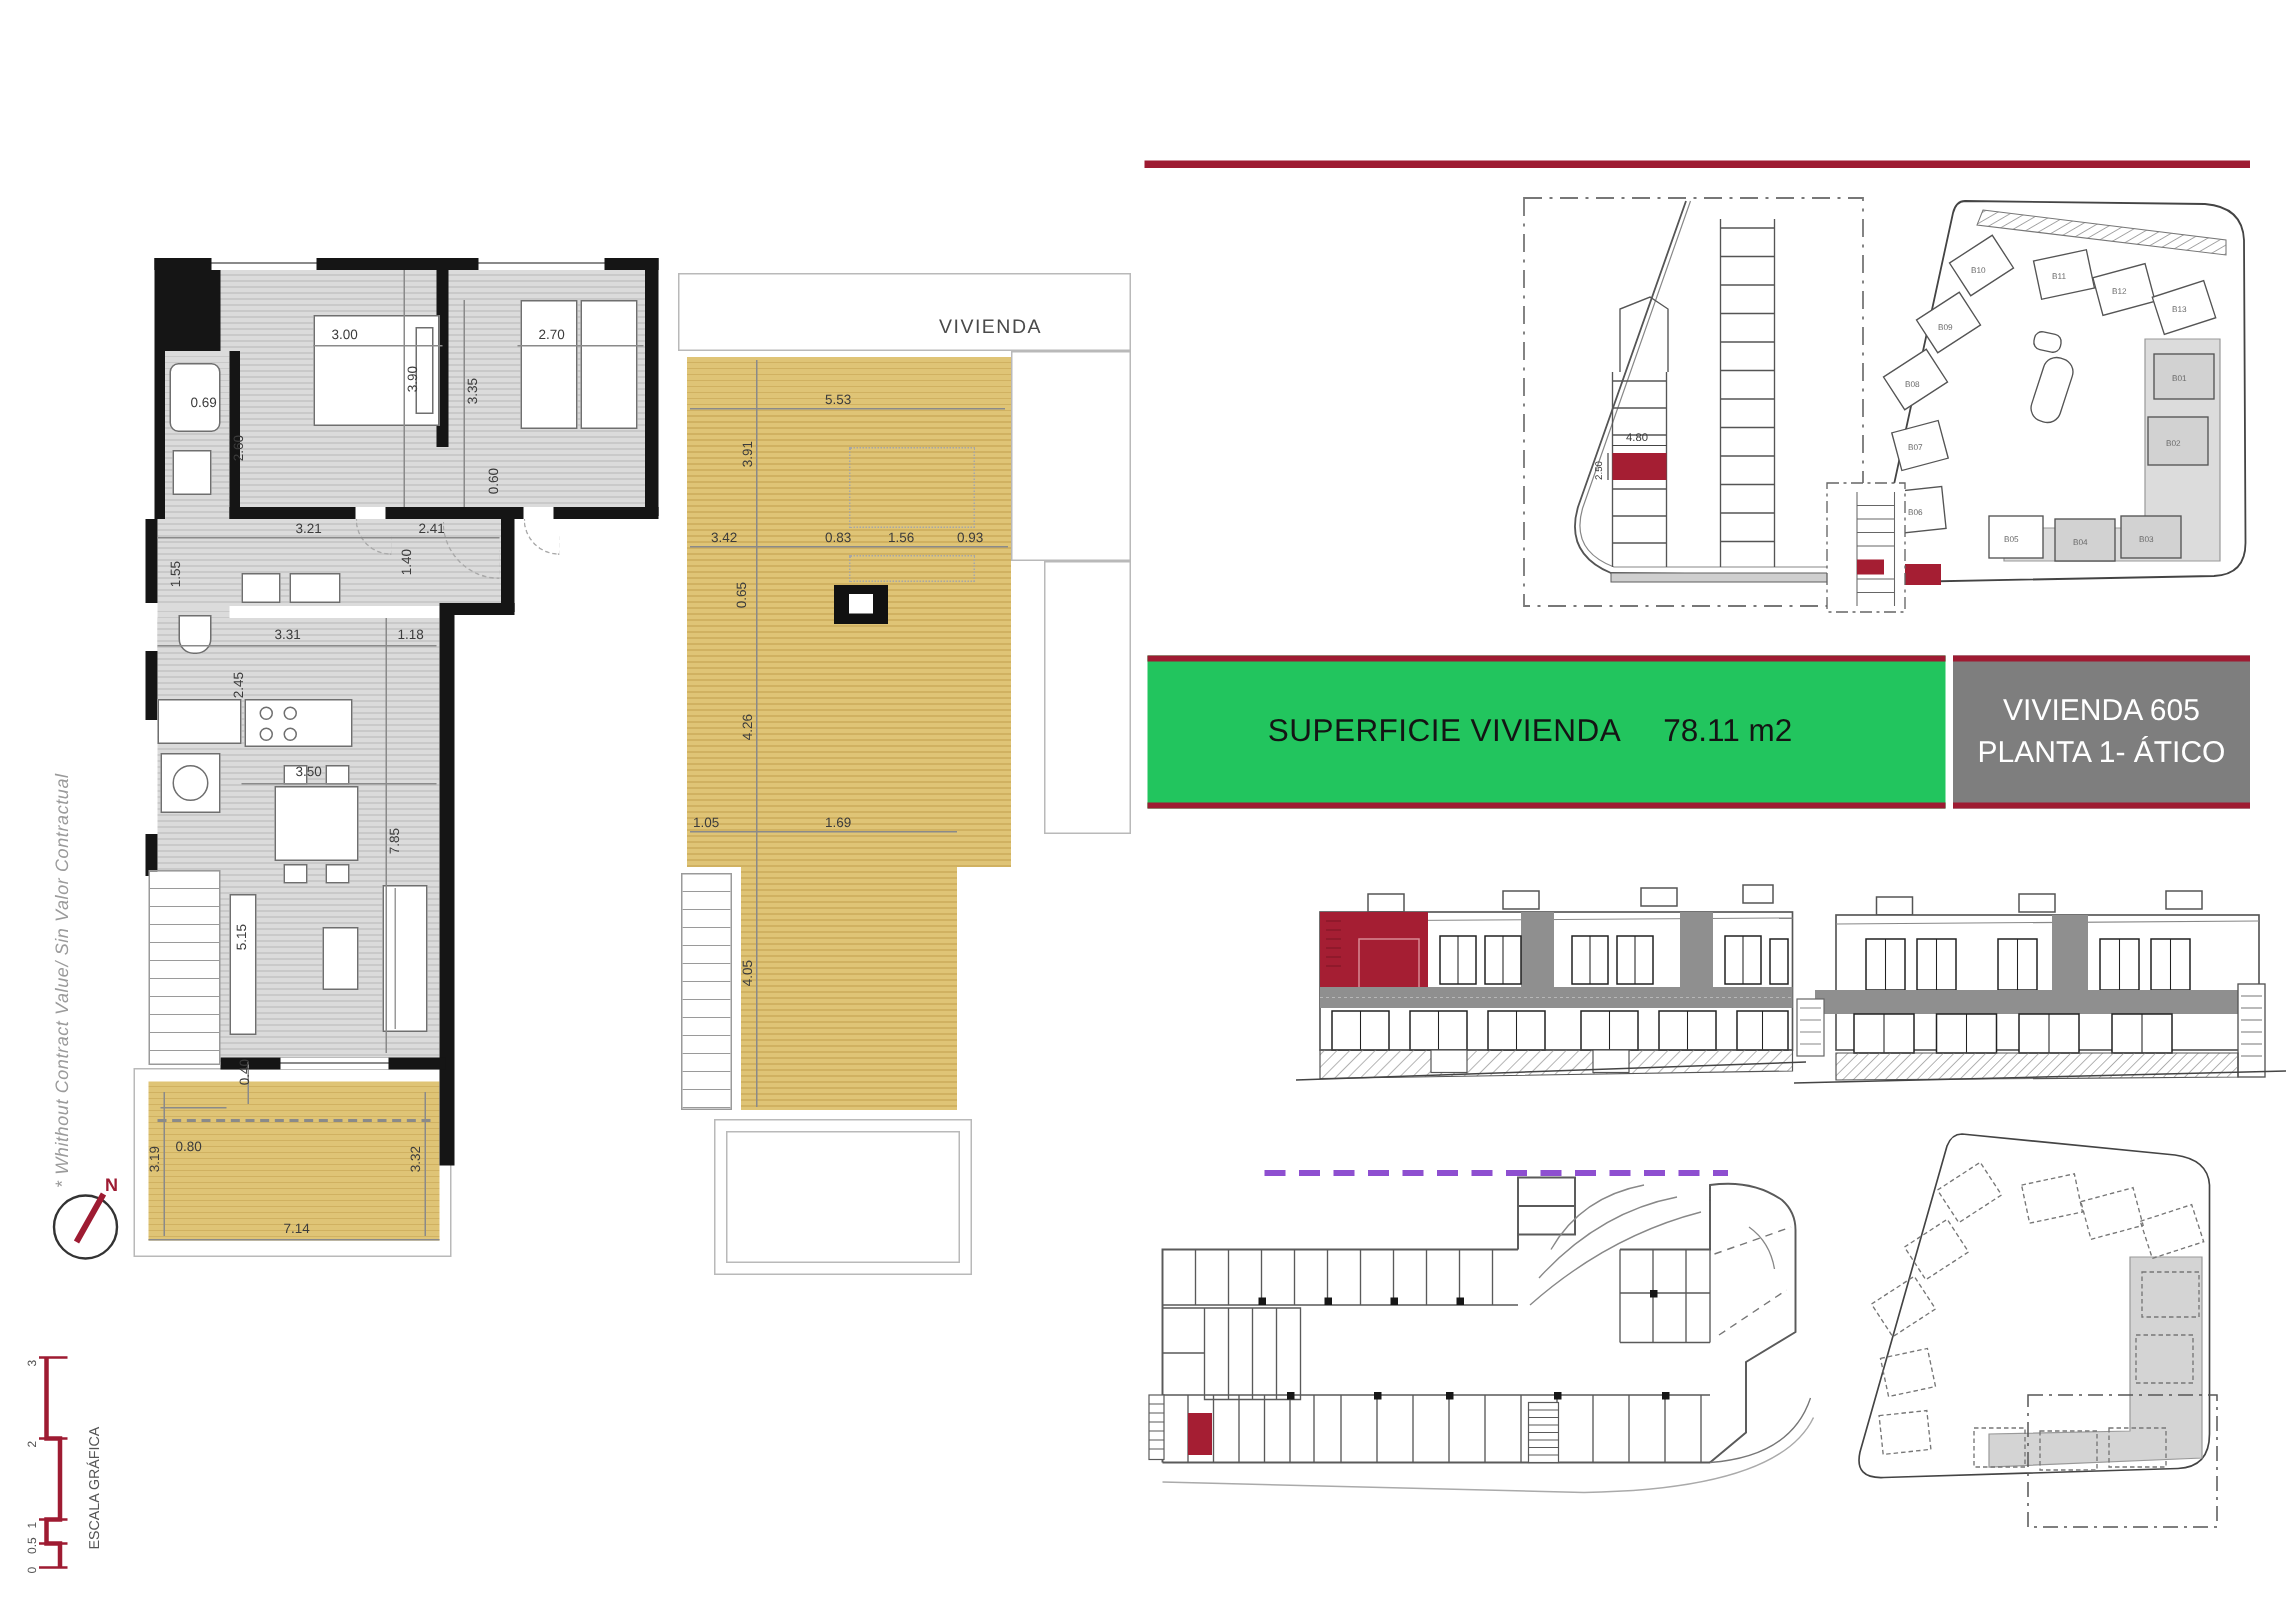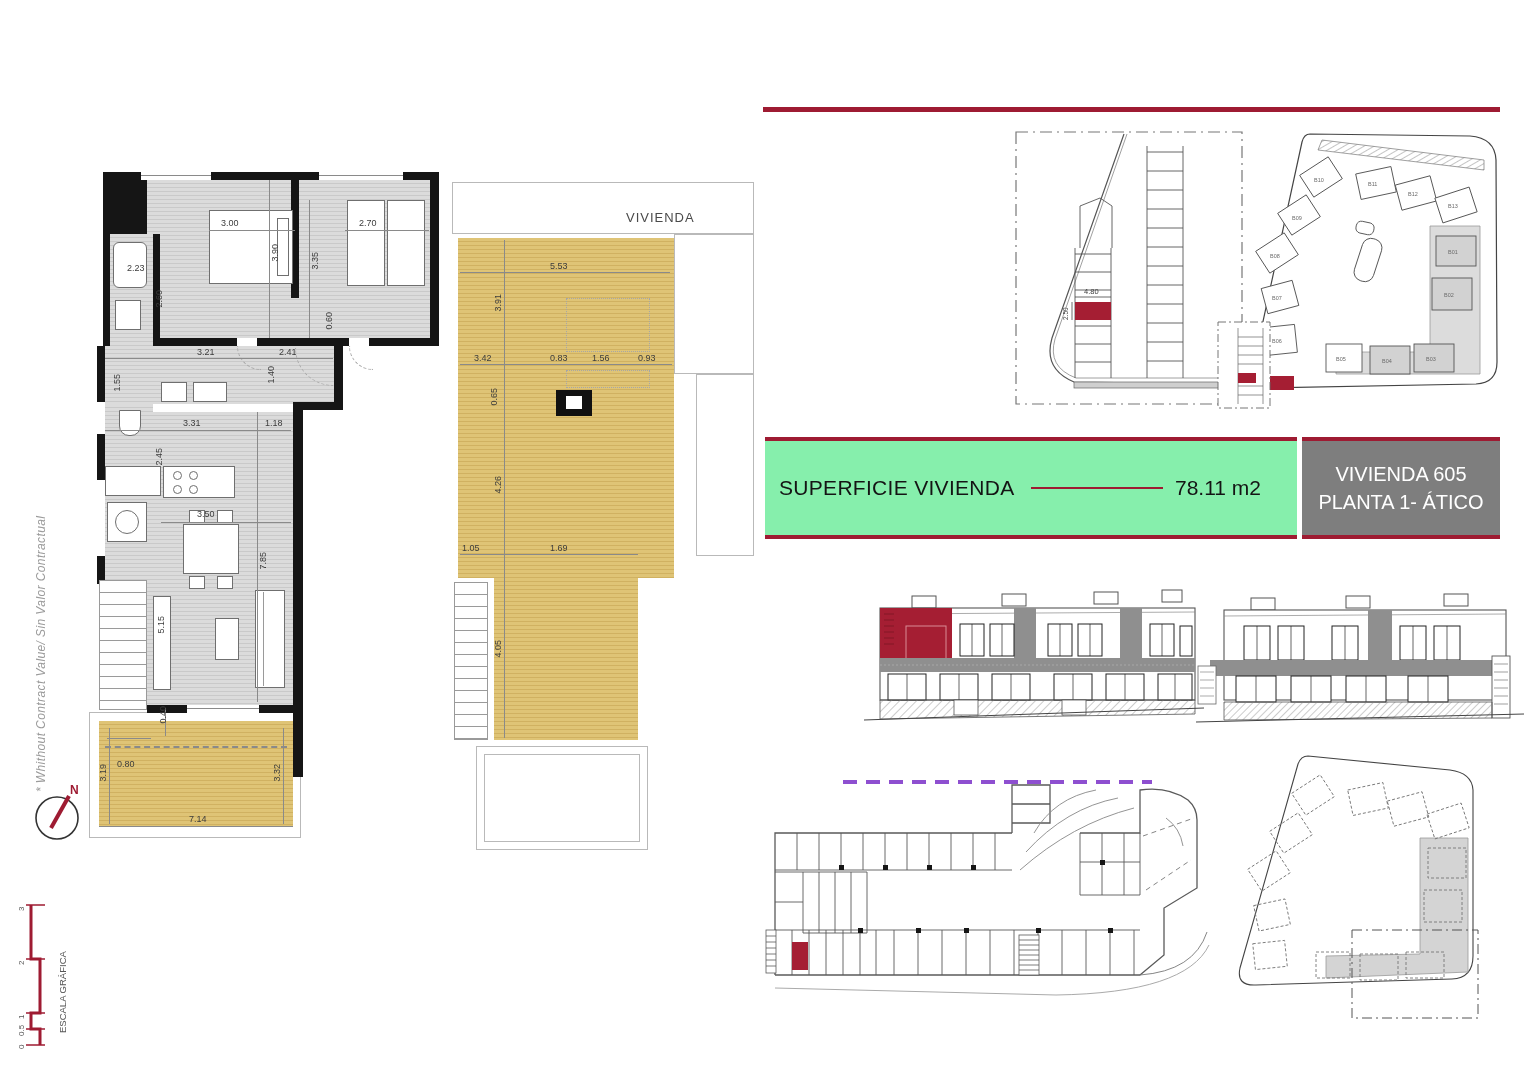--- a/index.html
+++ b/index.html
@@ -15,23 +15,23 @@
   .win{position:absolute;background:linear-gradient(180deg,#fff 0 3px,#8a8a8a 3px 4px,#fff 4px 100%);}
   .dim{position:absolute;font-size:9px;line-height:1;color:#3c3c3c;white-space:nowrap;}
   .dim.v{writing-mode:vertical-rl;transform:rotate(180deg);}
   .dl-h{position:absolute;height:1px;background:#8a8a8a;}
   .dl-v{position:absolute;width:1px;background:#8a8a8a;}
   .stairs{position:absolute;background:repeating-linear-gradient(180deg,#fff 0 11px,#9a9a9a 11px 12px);border:1px solid #9a9a9a;box-sizing:border-box;}
   .dotted{position:absolute;border:1px dotted #a6a6a6;box-sizing:border-box;}
   .arc{position:absolute;border-left:1px dashed #aaa;border-bottom:1px dashed #aaa;border-radius:0 0 0 100%;box-sizing:border-box;}
   
   .red-rule{position:absolute;left:763px;top:107px;width:737px;height:5px;background:#9e1b32;}
-  .sumtable{position:absolute;left:765px;top:437px;width:532px;height:102px;background:#86efac;
+  .sumtable{position:absolute;left:765px;top:437px;width:532px;height:102px;background:#22c55e;
             border-top:4px solid #9e1b32;border-bottom:4px solid #9e1b32;box-sizing:border-box;
-            display:flex;flex-direction:column;justify-content:space-evenly;padding:2px 14px;}
+            display:flex;justify-content:space-evenly;padding:2px 14px;}
   .sumrow{display:flex;align-items:center;}
   .sumrow .lbl{font-size:21px;letter-spacing:.3px;color:#141414;}
   .sumrow .lead{flex:1;border-top:2px solid #9e1b32;margin:0 12px 0 16px;}
   .sumrow .val{font-size:21px;color:#141414;width:108px;}
   .unitbox{position:absolute;left:1302px;top:437px;width:198px;height:102px;background:#7e7e7e;
            border-top:4px solid #9e1b32;border-bottom:4px solid #9e1b32;box-sizing:border-box;
            color:#fff;display:flex;flex-direction:column;align-items:center;justify-content:center;
            font-size:20px;line-height:1.4;text-align:center;}
   .sidenote{position:absolute;left:34px;top:452px;height:340px;writing-mode:vertical-rl;
             transform:rotate(180deg);font-size:12px;font-style:italic;color:#9b9b9b;letter-spacing:.4px;}
@@ -137,21 +137,21 @@
   <div class="dl-h" style="left:2px;top:654px;width:194px;"></div>
   <div class="dl-v" style="left:12px;top:556px;height:96px;"></div>
   <div class="dl-v" style="left:186px;top:556px;height:96px;"></div>
   <div class="dl-h" style="left:10px;top:566px;width:44px;"></div>
   <div class="dl-v" style="left:68px;top:536px;height:28px;"></div>
 
   <span class="dim" style="left:124px;top:47px;">3.00</span>
   <span class="dim v" style="left:174px;top:72px;">3.90</span>
   <span class="dim" style="left:262px;top:47px;">2.70</span>
   <span class="dim v" style="left:214px;top:80px;">3.35</span>
-  <span class="dim" style="left:30px;top:92px;">2.23</span>
+  <span class="dim" style="left:30px;top:92px;">0.69</span>
   <span class="dim v" style="left:58px;top:118px;">2.60</span>
   <span class="dim v" style="left:228px;top:140px;">0.60</span>
   <span class="dim" style="left:100px;top:176px;">3.21</span>
   <span class="dim" style="left:182px;top:176px;">2.41</span>
   <span class="dim v" style="left:170px;top:194px;">1.40</span>
   <span class="dim v" style="left:16px;top:202px;">1.55</span>
   <span class="dim" style="left:86px;top:247px;">3.31</span>
   <span class="dim" style="left:168px;top:247px;">1.18</span>
   <span class="dim v" style="left:58px;top:276px;">2.45</span>
   <span class="dim" style="left:100px;top:338px;">3.50</span>

